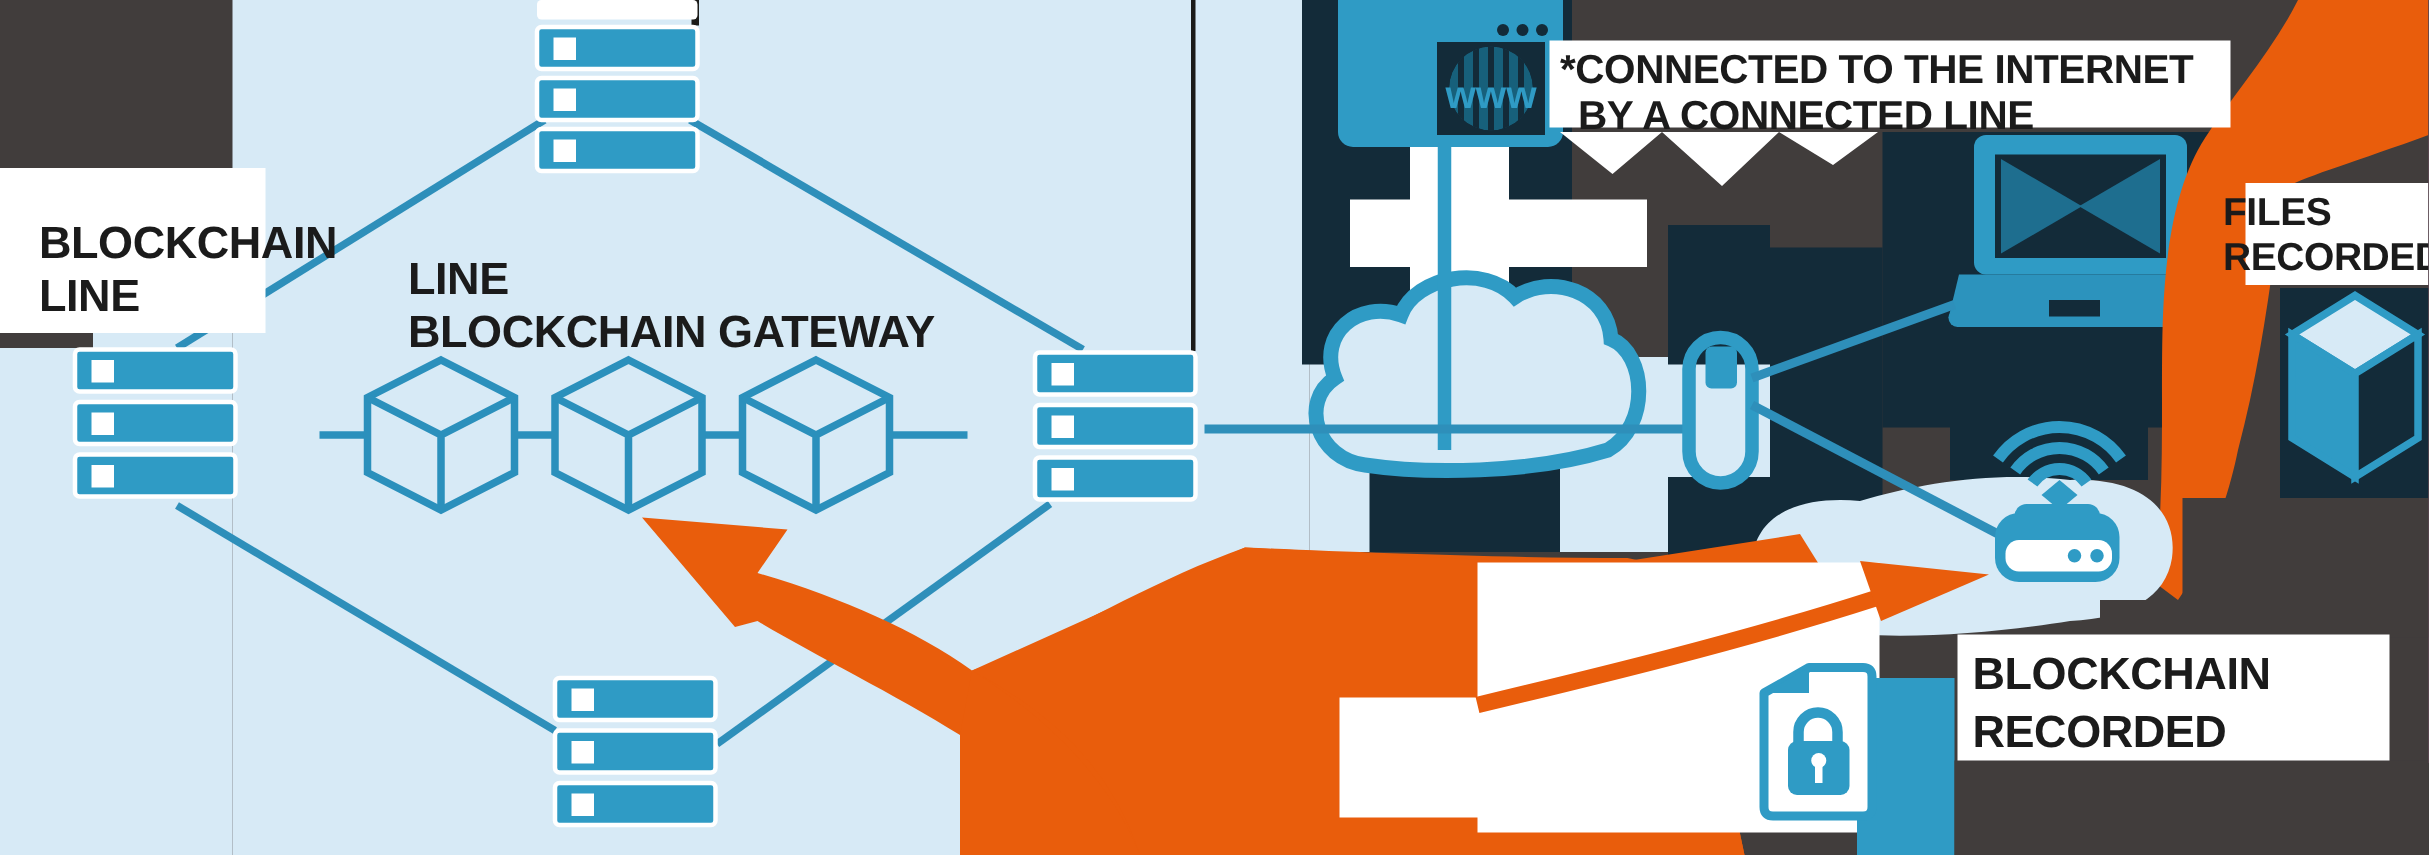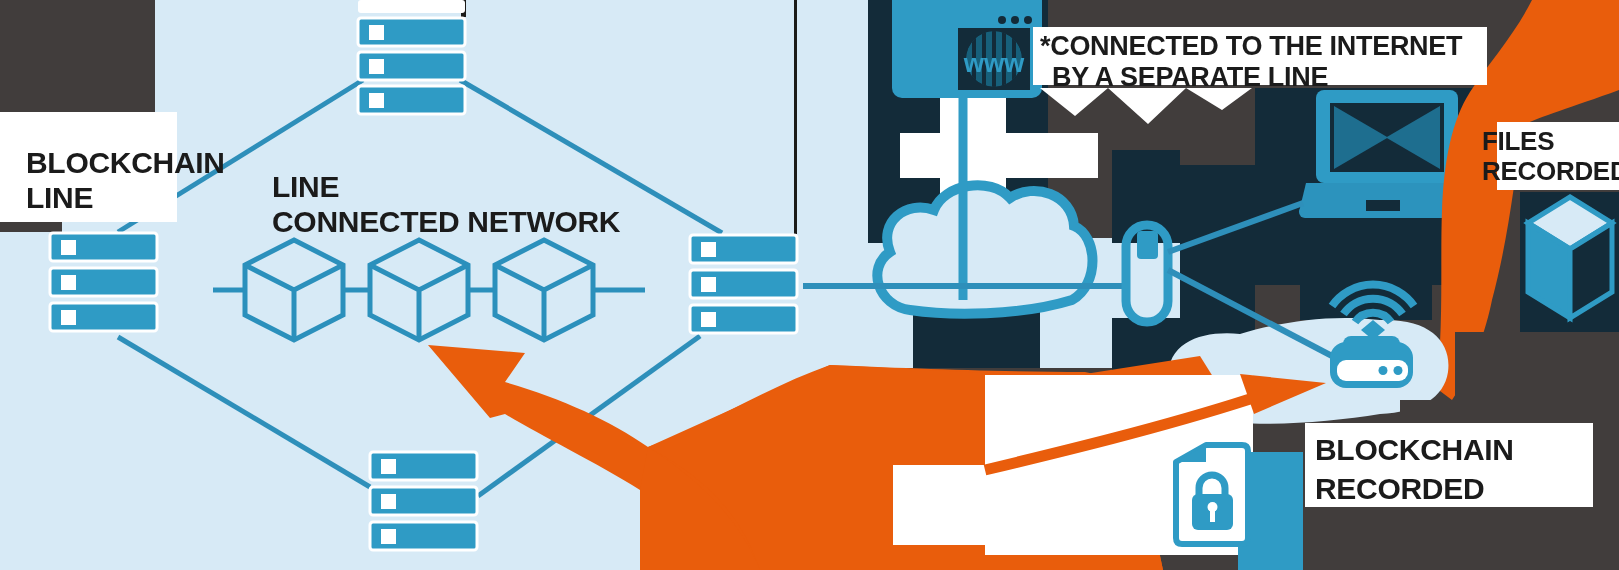--- a/index.html
+++ b/index.html
@@ -216,26 +216,26 @@
   <rect x="0" y="112" width="177" height="110" fill="#FFFFFF"></rect>
 </svg>
 
 <div class="label fs30" style="left:26px;top:146px;">
   <div>BLOCKCHAIN</div>
   <div>LINE</div>
 </div>
 
 <div class="label fs30" style="left:272px;top:170px;">
   <div>LINE</div>
-  <div>CONNECTED NETWORK</div>
+  <div>BLOCKCHAIN GATEWAY</div>
 </div>
 
 <div class="label fs27" style="left:1040px;top:31px;">
   <div>*CONNECTED TO THE INTERNET</div>
-  <div class="indent">BY A SEPARATE LINE</div>
+  <div class="indent">BY A CONNECTED LINE</div>
 </div>
 
 <div class="label fs26" style="left:1482px;top:126px;">
   <div>FILES</div>
   <div>RECORDED</div>
 </div>
 
 <div class="label fs30" style="left:1315px;top:430px;line-height:1.3;">
   <div>BLOCKCHAIN</div>
   <div>RECORDED</div>

